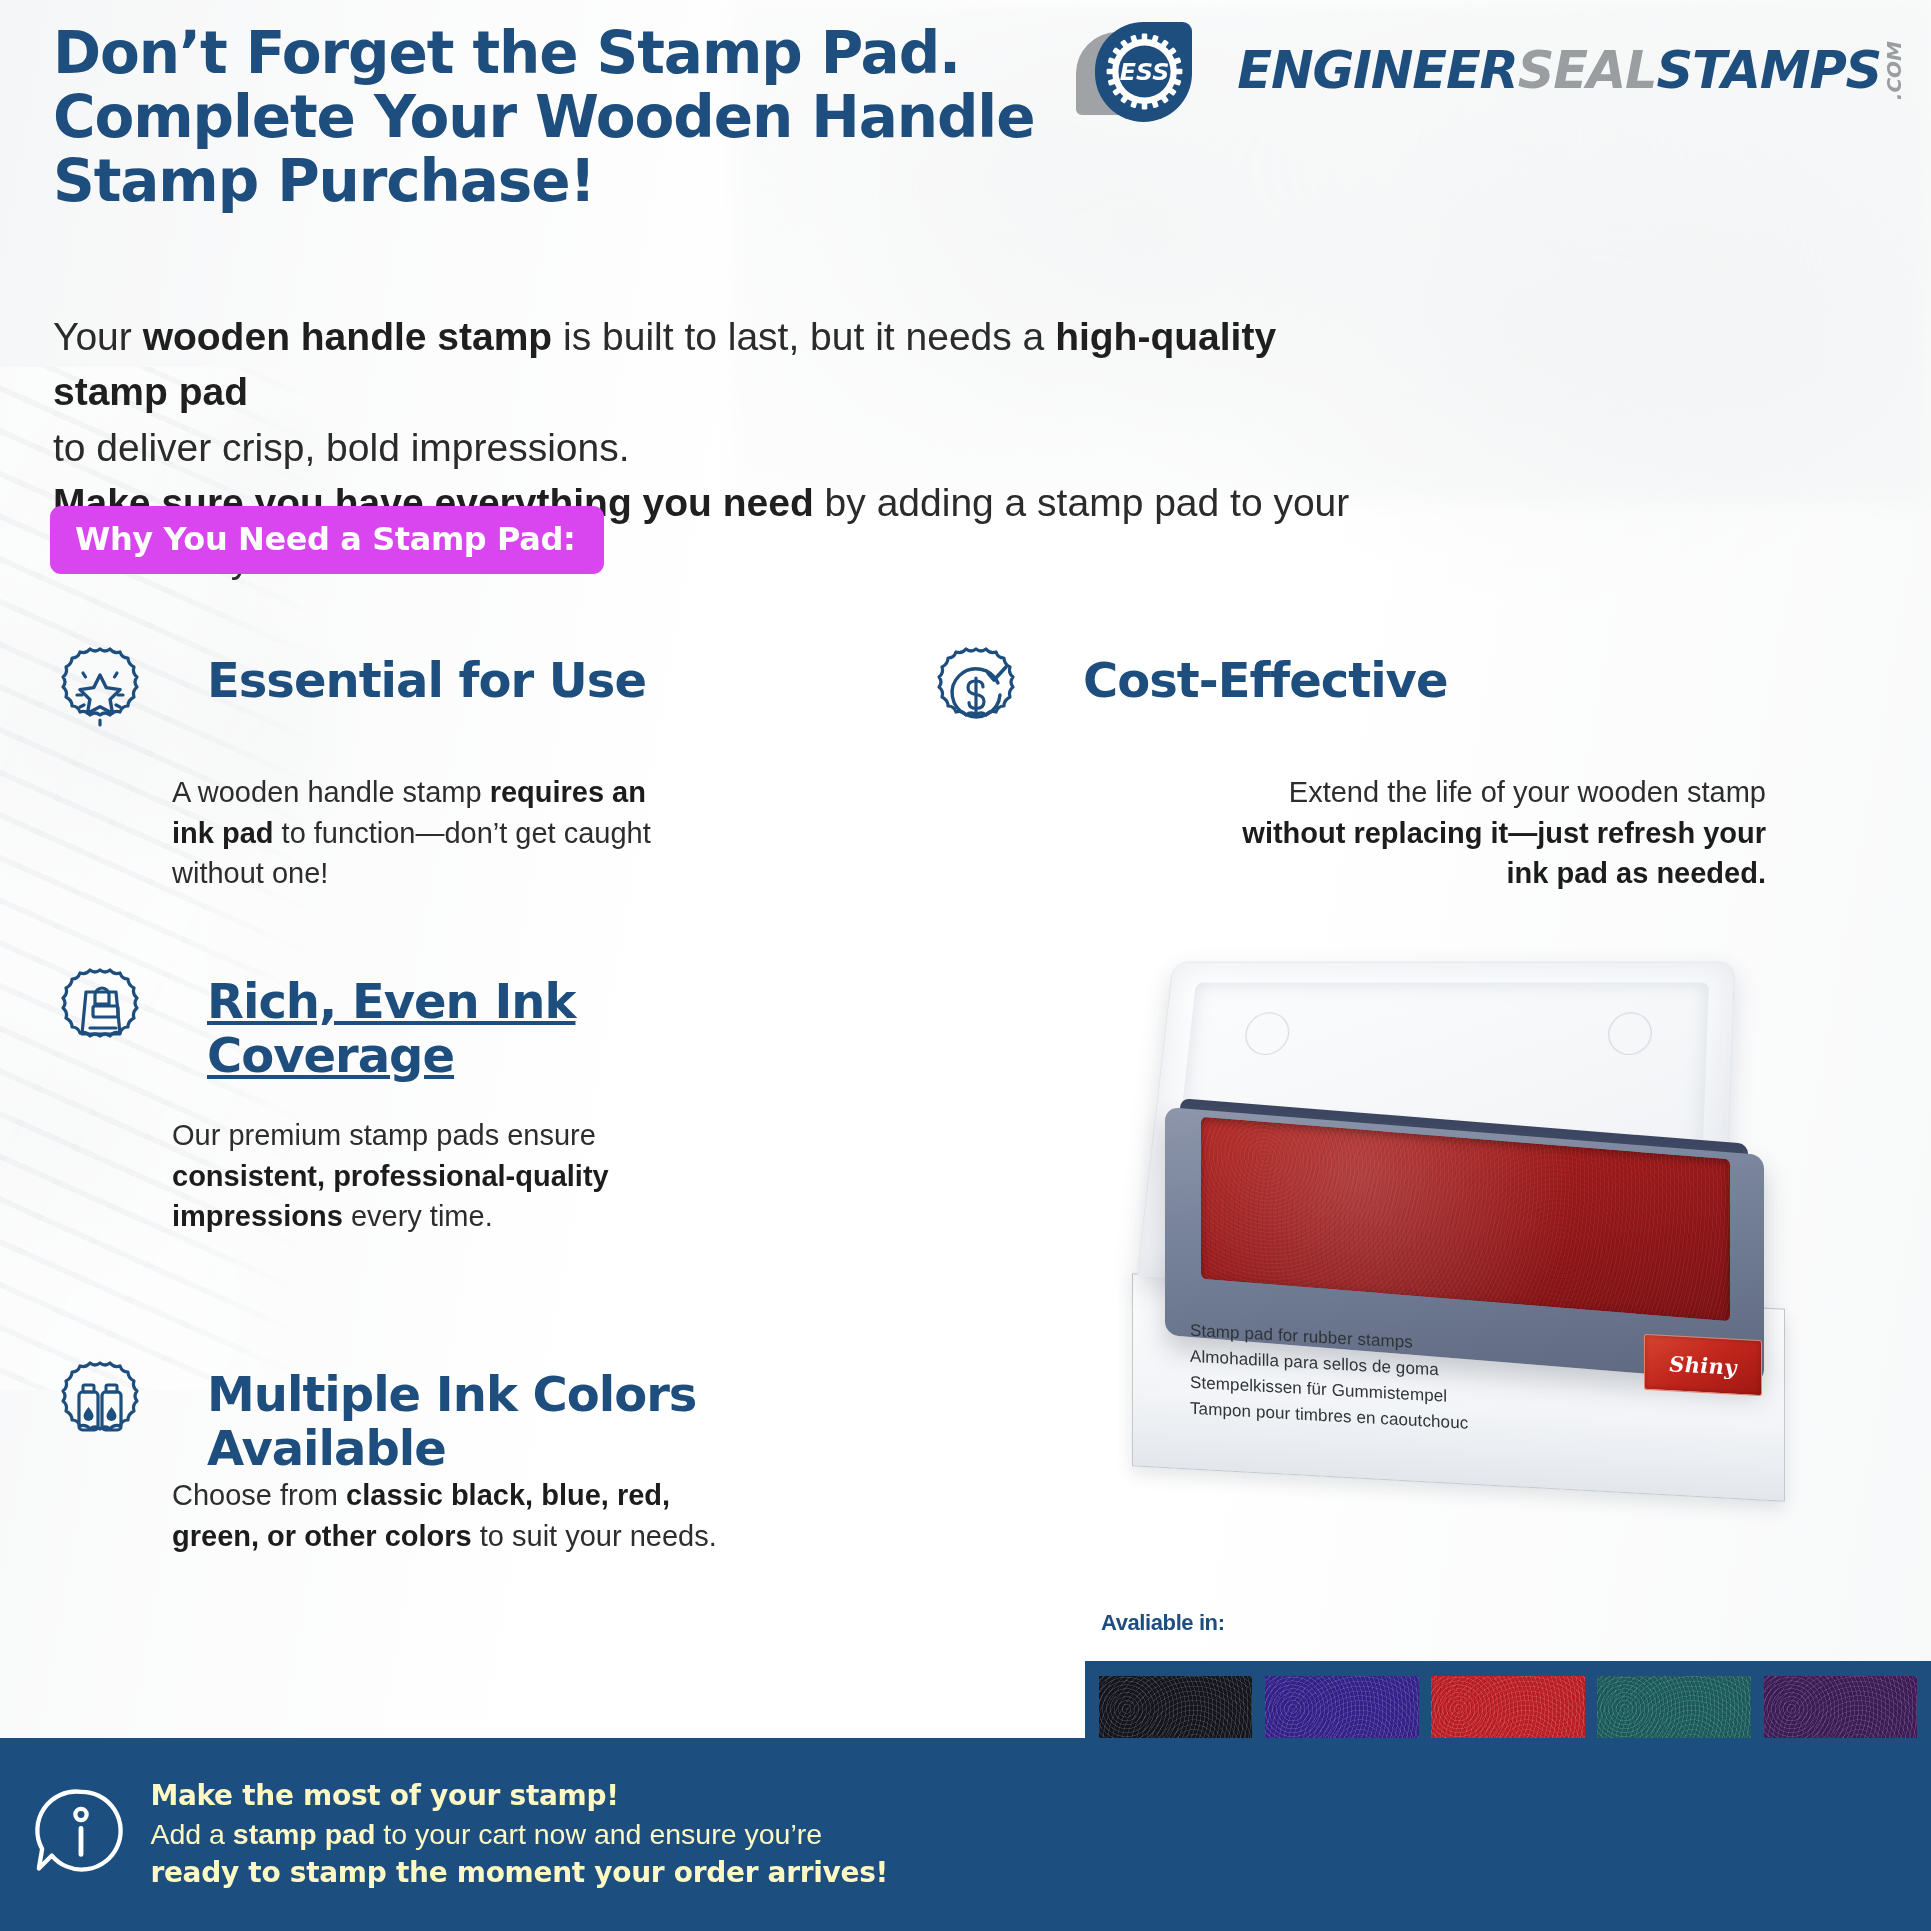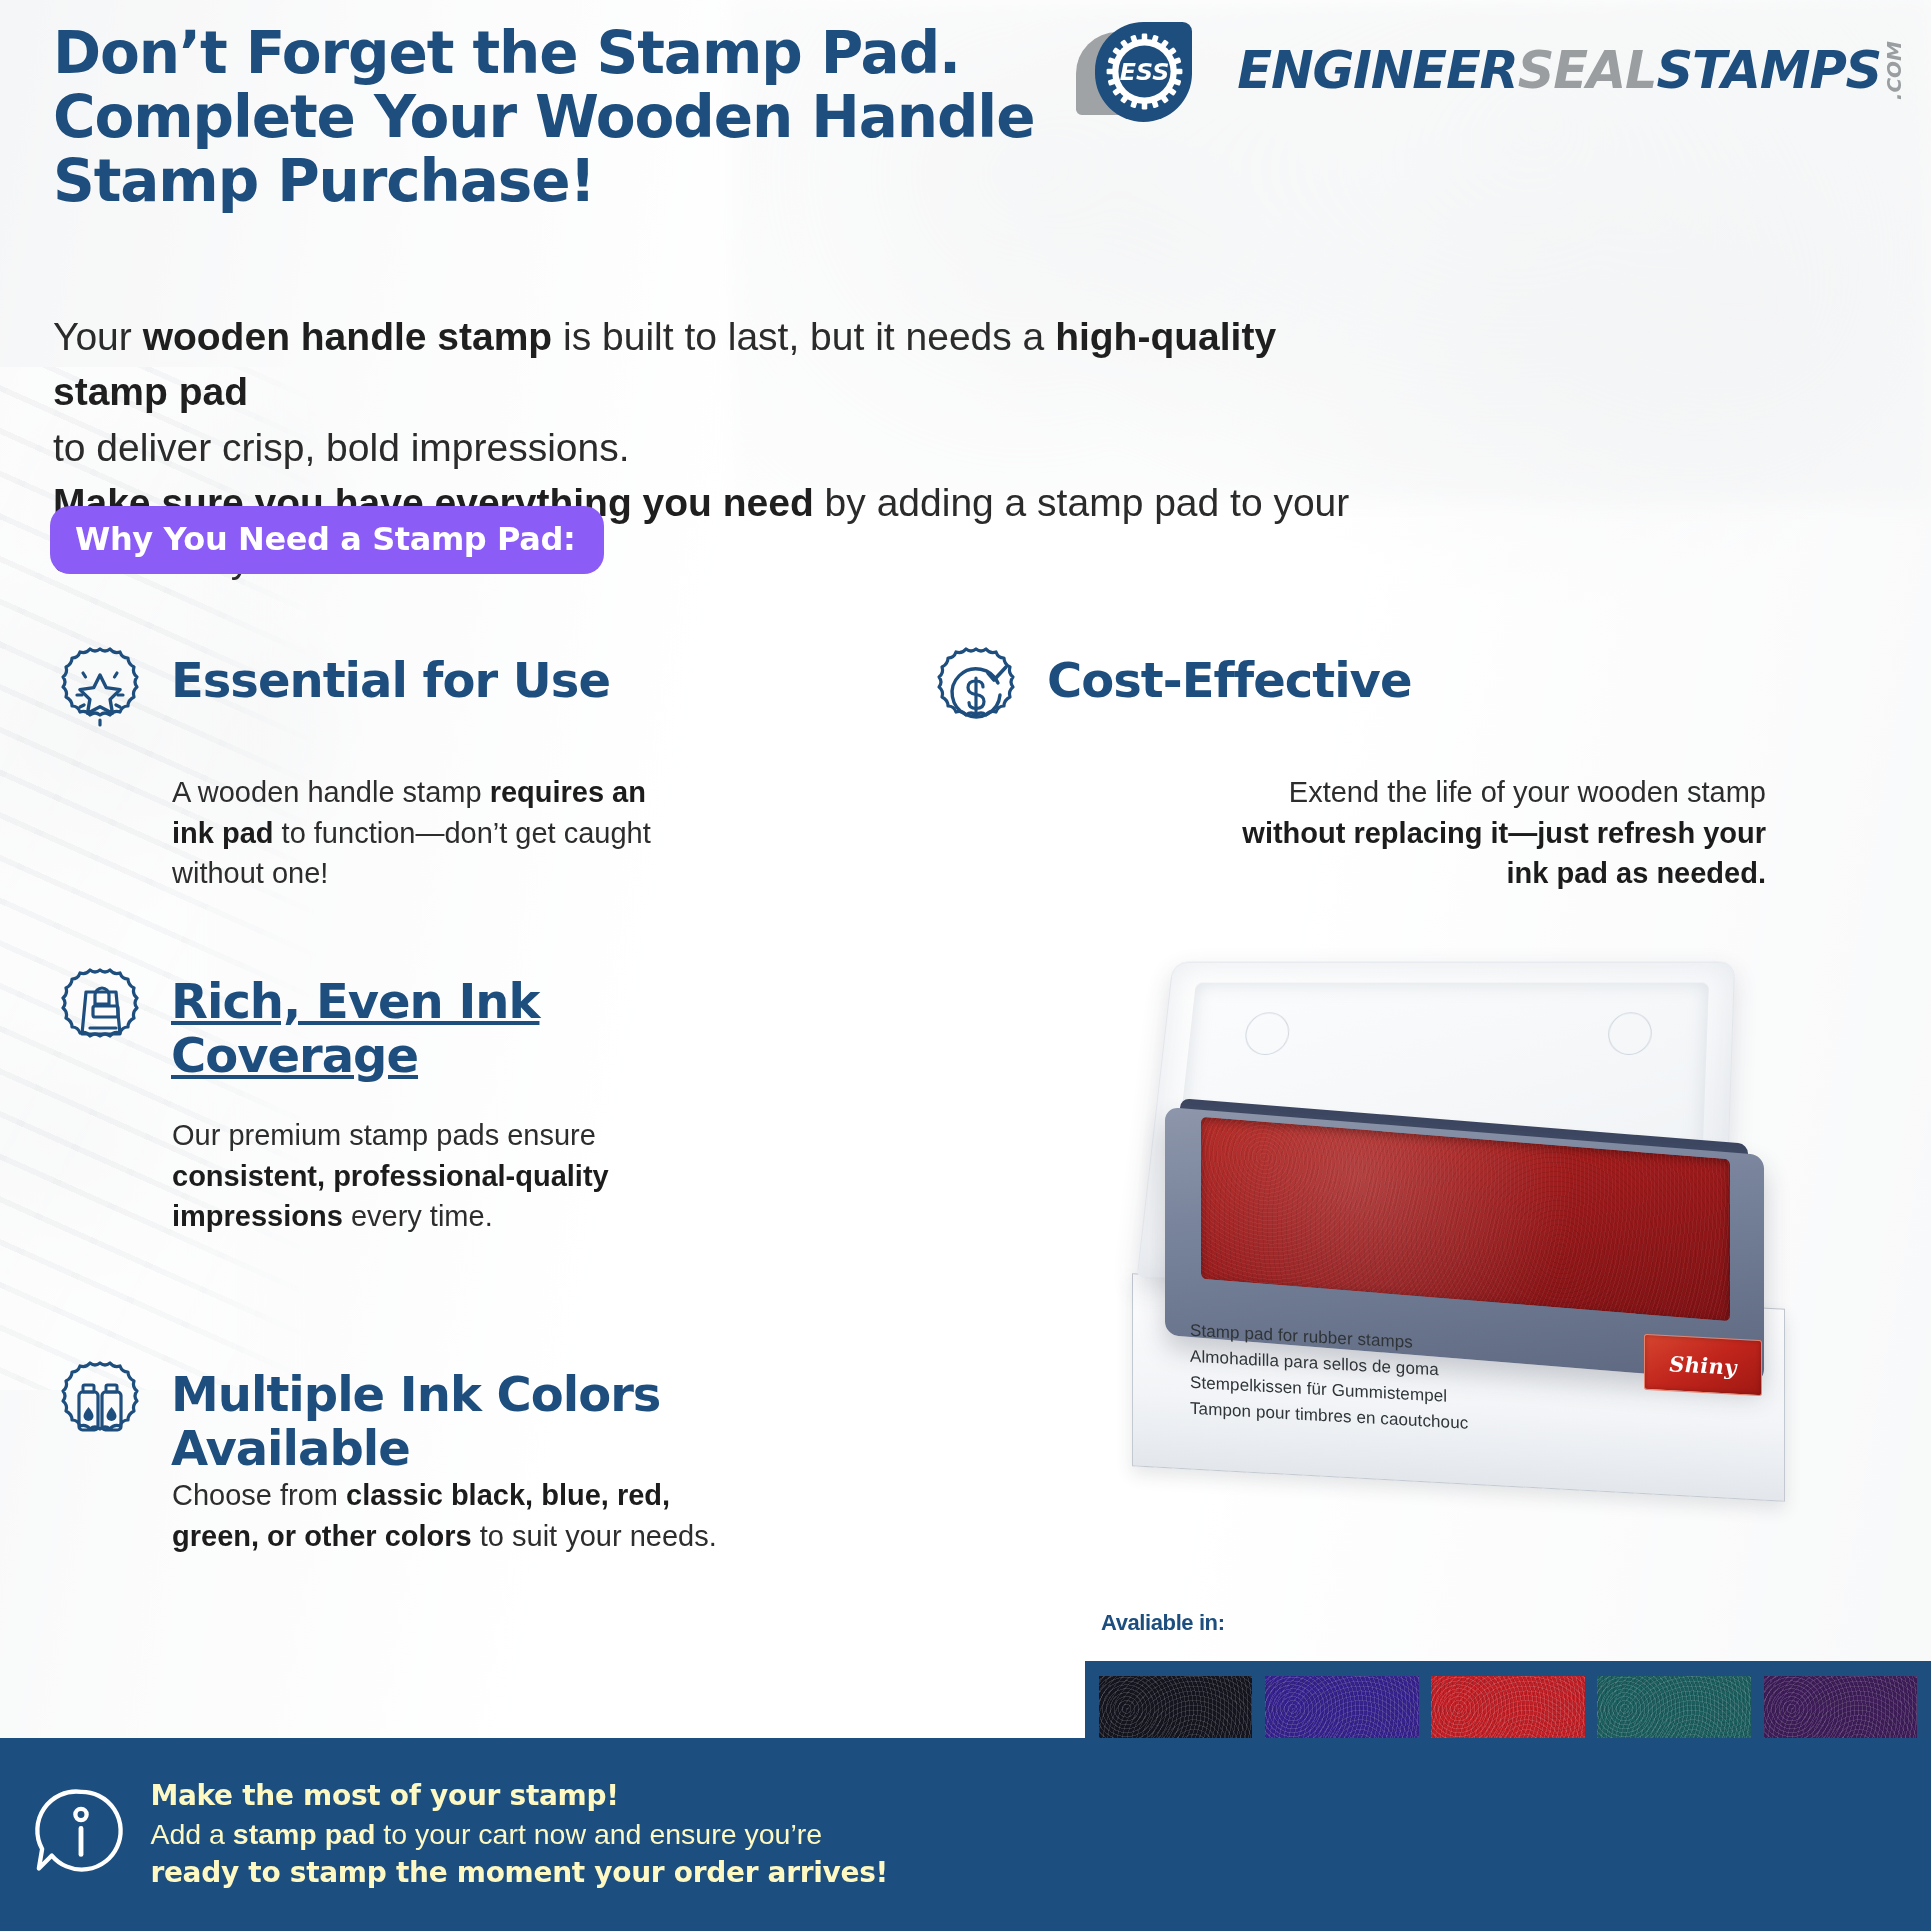--- a/index.html
+++ b/index.html
@@ -87,30 +87,30 @@
     position:absolute; left:53px; top:309px; width:1342px;
     font-size:39px; line-height:1.42; color:#2b2b2b;
     font-family:"Liberation Sans", sans-serif;
   }
   .intro b { font-weight:bold; color:#1f1f1f; }
   .intro .ln { display:block; }
 
   
   .why-banner {
     position:absolute; left:50px; top:506px;
-    background:#8b5cf6; color:#fff;
-    border-radius:20px;
+    background:#d946ef; color:#fff;
+    border-radius:11px;
     padding:13.5px 29px 16.4px 25px;
     font-family:"DejaVu Sans", sans-serif;
     font-weight:bold; font-size:32px; letter-spacing:-0.4px;
   }
 
   
   .feat { position:absolute; display:block; }
-  .feat-head { display:flex; align-items:flex-start; }
+  .feat-head { display:flex; align-items:flex-start;gap:36px; }
   .badge { width:100px; height:100px; flex:0 0 100px; margin-right:21px; }
   .feat-title {
     font-family:"DejaVu Sans", sans-serif;
     font-weight:bold; color:#1d4e7e;
     font-size:48px; line-height:1.13; letter-spacing:-1px;
     padding-top:7.7px;
   }
   .feat-body {
     font-size:29px; line-height:1.4; color:#2d2d2d;
     font-family:"Liberation Sans", sans-serif;

